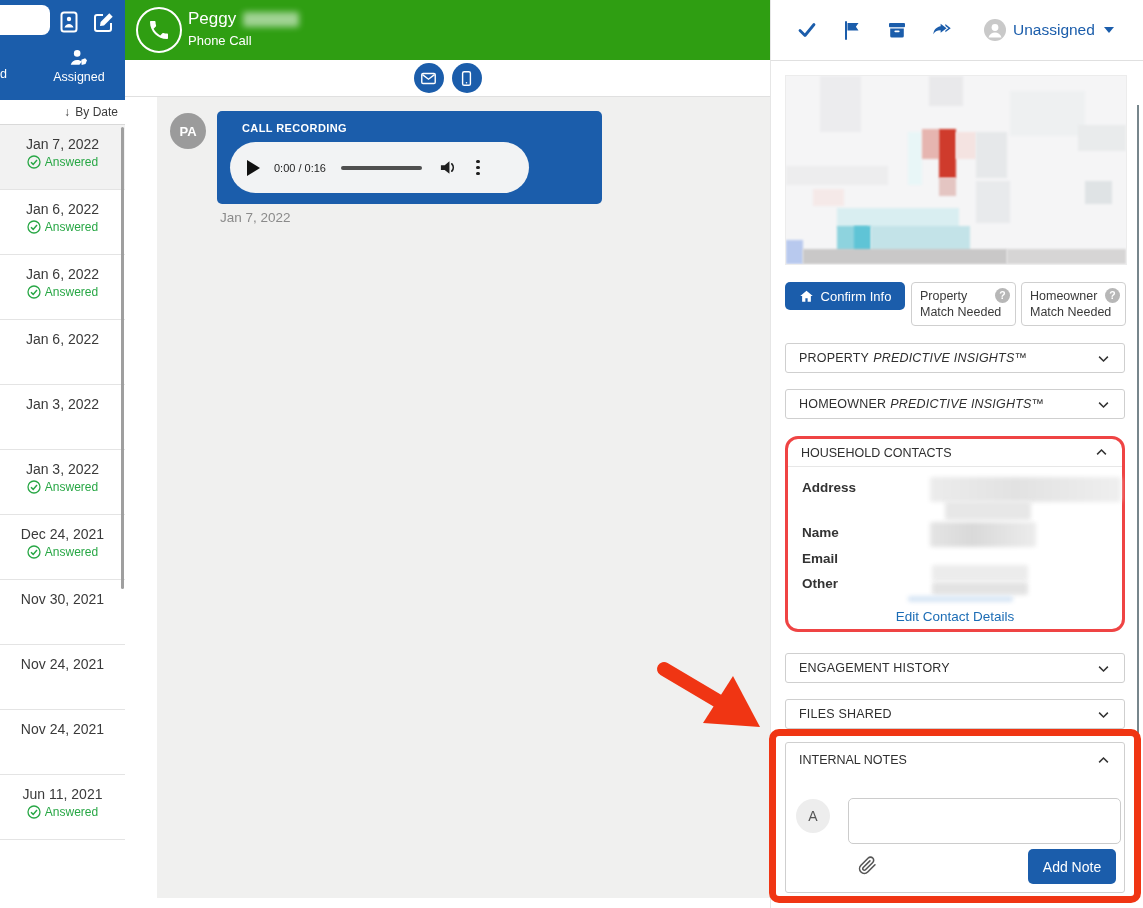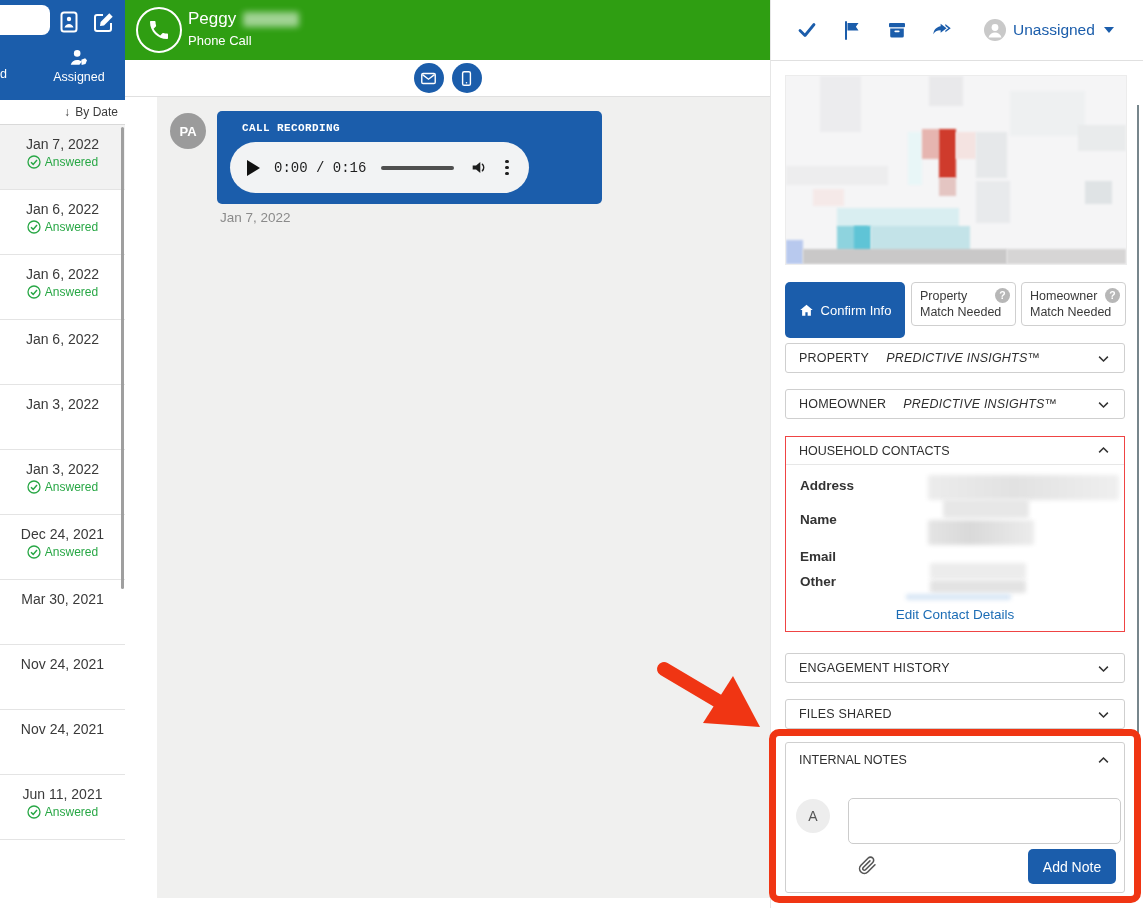--- a/index.html
+++ b/index.html
@@ -40,51 +40,51 @@
   .assignee { display:flex; align-items:center; gap:6px; cursor:pointer; margin-left:6px; }
   .assignee-label { color:#1b5dab; font-size:15.5px; }
   .caret-down { width:0; height:0; border-left:5px solid transparent; border-right:5px solid transparent; border-top:6px solid #1b5dab; margin-left:3px; }
 
   
   .action-bar { position:absolute; left:125px; top:60px; width:645px; height:37px; background:#fff; border-bottom:1px solid #e0e0e0; display:flex; align-items:center; justify-content:center; gap:8px; }
   .circle-btn { width:30px; height:30px; border-radius:50%; background:#1b5dab; display:flex; align-items:center; justify-content:center; cursor:pointer; border:none; }
 
   .thread-area { position:absolute; left:125px; top:97px; width:645px; height:801px; background:#f0f0ef;margin-left:32px; }
   .pa-avatar { position:absolute; left:13px; top:16px; width:36px; height:36px; border-radius:50%; background:#9b9b9b; color:#fff; font-size:13px; font-weight:bold; display:flex; align-items:center; justify-content:center; }
-  .rec-card { position:absolute; left:60px; top:14px; width:385px; height:93px; background:#1b5dab; border-radius:5px;font-family:Liberation Mono, monospace; }
+  .rec-card { position:absolute; left:60px; top:14px; width:385px; height:93px; background:#1b5dab; border-radius:5px; }
   .rec-title { position:absolute; left:25px; top:11px; color:#fff; font-size:11px; font-weight:bold; letter-spacing:.4px; }
   .player { position:absolute; left:13px; top:31px; width:299px; height:51px; background:#f2f3f4; border-radius:26px; display:flex; align-items:center; padding:0 17px; }
   .play-tri { width:0; height:0; border-top:8px solid transparent; border-bottom:8px solid transparent; border-left:13px solid #111; cursor:pointer; }
-  .ptime { font-size:14px; color:#1e1e1e; margin-left:14px; white-space:nowrap; }
+  .ptime { font-size:11px; color:#1e1e1e; margin-left:14px; white-space:nowrap; }
   .pbar { width:81px; height:4px; background:#4f4f4f; border-radius:2px; margin-left:15px; cursor:pointer; }
   .pvol { margin-left:17px; cursor:pointer; }
   .kebab { margin-left:15px; display:flex; flex-direction:column; gap:2.6px; cursor:pointer; padding:3px; }
   .kebab span { width:3.6px; height:3.6px; border-radius:50%; background:#1e1e1e; }
   .msg-date { position:absolute; left:63px; top:113px; font-size:13.5px; color:#8a8a8a; }
 
   
   .right-panel { position:absolute; left:770px; top:61px; width:373px; height:847px; background:#fff; border-left:1px solid #e6e6e6; }
   .mosaic { position:absolute; left:785px; top:75px; width:342px; height:190px; background:#f5f5f6; overflow:hidden; border:1px solid #ececec; }
   .mosaic div { position:absolute; filter:blur(1.2px); }
 
-  .confirm-btn { position:absolute; left:785px; top:282px; width:120px; height:56px; background:#1b5dab; border:none; border-radius:5px; color:#fff; font-size:13px; display:flex; align-items:center; justify-content:center; gap:7px; cursor:pointer; font-family:inherit; }
+  .confirm-btn { position:absolute; left:785px; top:282px; width:120px; height:28px; background:#1b5dab; border:none; border-radius:5px; color:#fff; font-size:13px; display:flex; align-items:center; justify-content:center; gap:7px; cursor:pointer; font-family:inherit; }
   .match-card { position:absolute; top:282px; width:105px; height:44px; background:#fff; border:1px solid #cfcfcf; border-radius:4px; font-size:12.5px; color:#3a3a3a; padding:5px 8px; line-height:16px; cursor:pointer; }
   .match-card.property { left:911px; }
   .match-card.homeowner { left:1021px; }
   .help-badge { position:absolute; right:5px; top:5px; width:15px; height:15px; border-radius:50%; background:#b7b7b7; color:#fff; font-size:10.5px; font-weight:bold; text-align:center; line-height:15px; }
 
   .acc { position:absolute; left:785px; width:340px; height:30px; background:#fff; border:1px solid #cfcfcf; border-radius:3px; display:flex; align-items:center; padding:0 13px; font-size:12.5px; color:#2f2f2f; letter-spacing:.2px; cursor:pointer; }
   .acc .chev { margin-left:auto; }
   .acc-prop { top:343px; }
   .acc-home { top:389px; }
   .acc-eng  { top:653px; }
   .acc-files{ top:699px; }
-  .italic { font-style:italic; margin-left:17px; }
-
-  .hc-box { position:absolute; left:785px; top:436px; width:340px; height:196px; background:#fff; border:1px solid #ef4444; border-radius:0; }
+  .italic { font-style:italic; margin-left:4px; }
+
+  .hc-box { position:absolute; left:785px; top:436px; width:340px; height:196px; background:#fff; border:3px solid #ef4444; border-radius:13px; }
   .hc-header { height:28px; display:flex; align-items:center; padding:0 13px; font-size:12.5px; color:#2f2f2f; border-bottom:1px solid #e7e7e7; cursor:pointer; }
   .hc-header .chev { margin-left:auto; }
   .hc-label { position:absolute; left:14px; font-size:13.5px; font-weight:bold; color:#333; }
   .blurv { position:absolute; border-radius:2px; filter:blur(2px); }
   .edit-link { position:absolute; left:0; right:0; top:170px; text-align:center; font-size:13.5px; color:#1b6cb5; cursor:pointer; }
 
   .notes-box { position:absolute; left:785px; top:742px; width:340px; height:151px; background:#fff; border:1px solid #cfcfcf; border-radius:3px; }
   .notes-header { height:34px; display:flex; align-items:center; padding:0 13px; font-size:12.5px; color:#2f2f2f; cursor:pointer; }
   .notes-header .chev { margin-left:auto; }
   .note-avatar { position:absolute; left:10px; top:56px; width:34px; height:34px; border-radius:50%; background:#ededed; color:#555; font-size:14px; display:flex; align-items:center; justify-content:center; }
@@ -191,21 +191,21 @@
       <div class="call-answered">
         <svg width="14" height="14" viewBox="0 0 14 14">
           <circle cx="7" cy="7" r="6" fill="none" stroke="#28a745" stroke-width="1.3"></circle>
           <polyline points="4,7.3 6.2,9.4 10,5.1" fill="none" stroke="#28a745" stroke-width="1.5"></polyline>
         </svg>
         <span class="answered-text">Answered</span>
       </div>
     </div>
 
     <div class="call-item">
-      <div class="call-date">Mar 30, 2021</div>
+      <div class="call-date">Nov 30, 2021</div>
 
     </div>
 
     <div class="call-item">
       <div class="call-date">Nov 24, 2021</div>
 
     </div>
 
     <div class="call-item">
       <div class="call-date">Nov 24, 2021</div>
@@ -364,21 +364,21 @@
   </div>
 
   <div class="hc-box">
     <div class="hc-header">
       <span>HOUSEHOLD CONTACTS</span>
       <svg class="chev" width="15" height="15" viewBox="0 0 24 24">
           <polyline points="5,15 12,8 19,15" fill="none" stroke="#333" stroke-width="2.4"></polyline>
         </svg>
     </div>
     <span class="hc-label" style="top:41px;">Address</span>
-    <span class="hc-label" style="top:75px;">Name</span>
+    <span class="hc-label" style="top:86px;">Name</span>
     <span class="hc-label" style="top:112px;">Email</span>
     <span class="hc-label" style="top:137px;">Other</span>
     <div class="blurv" style="left:142px;top:38px;width:191px;height:25px;background:linear-gradient(90deg,#ececec,#e2e2e2 45%,#efefef);"></div>
     <div class="blurv" style="left:157px;top:62px;width:86px;height:19px;background:#e7e7e7;"></div>
     <div class="blurv" style="left:142px;top:83px;width:106px;height:25px;background:linear-gradient(90deg,#e4e4e4,#d9d9d9 40%,#ececec);"></div>
     <div class="blurv" style="left:144px;top:126px;width:96px;height:16px;background:#ececec;"></div>
     <div class="blurv" style="left:144px;top:143px;width:96px;height:13px;background:#e3e3e3;"></div>
     <div class="blurv" style="left:120px;top:157px;width:105px;height:6px;background:#d8e6f5;"></div>
     <div class="edit-link">Edit Contact Details</div>
   </div>

